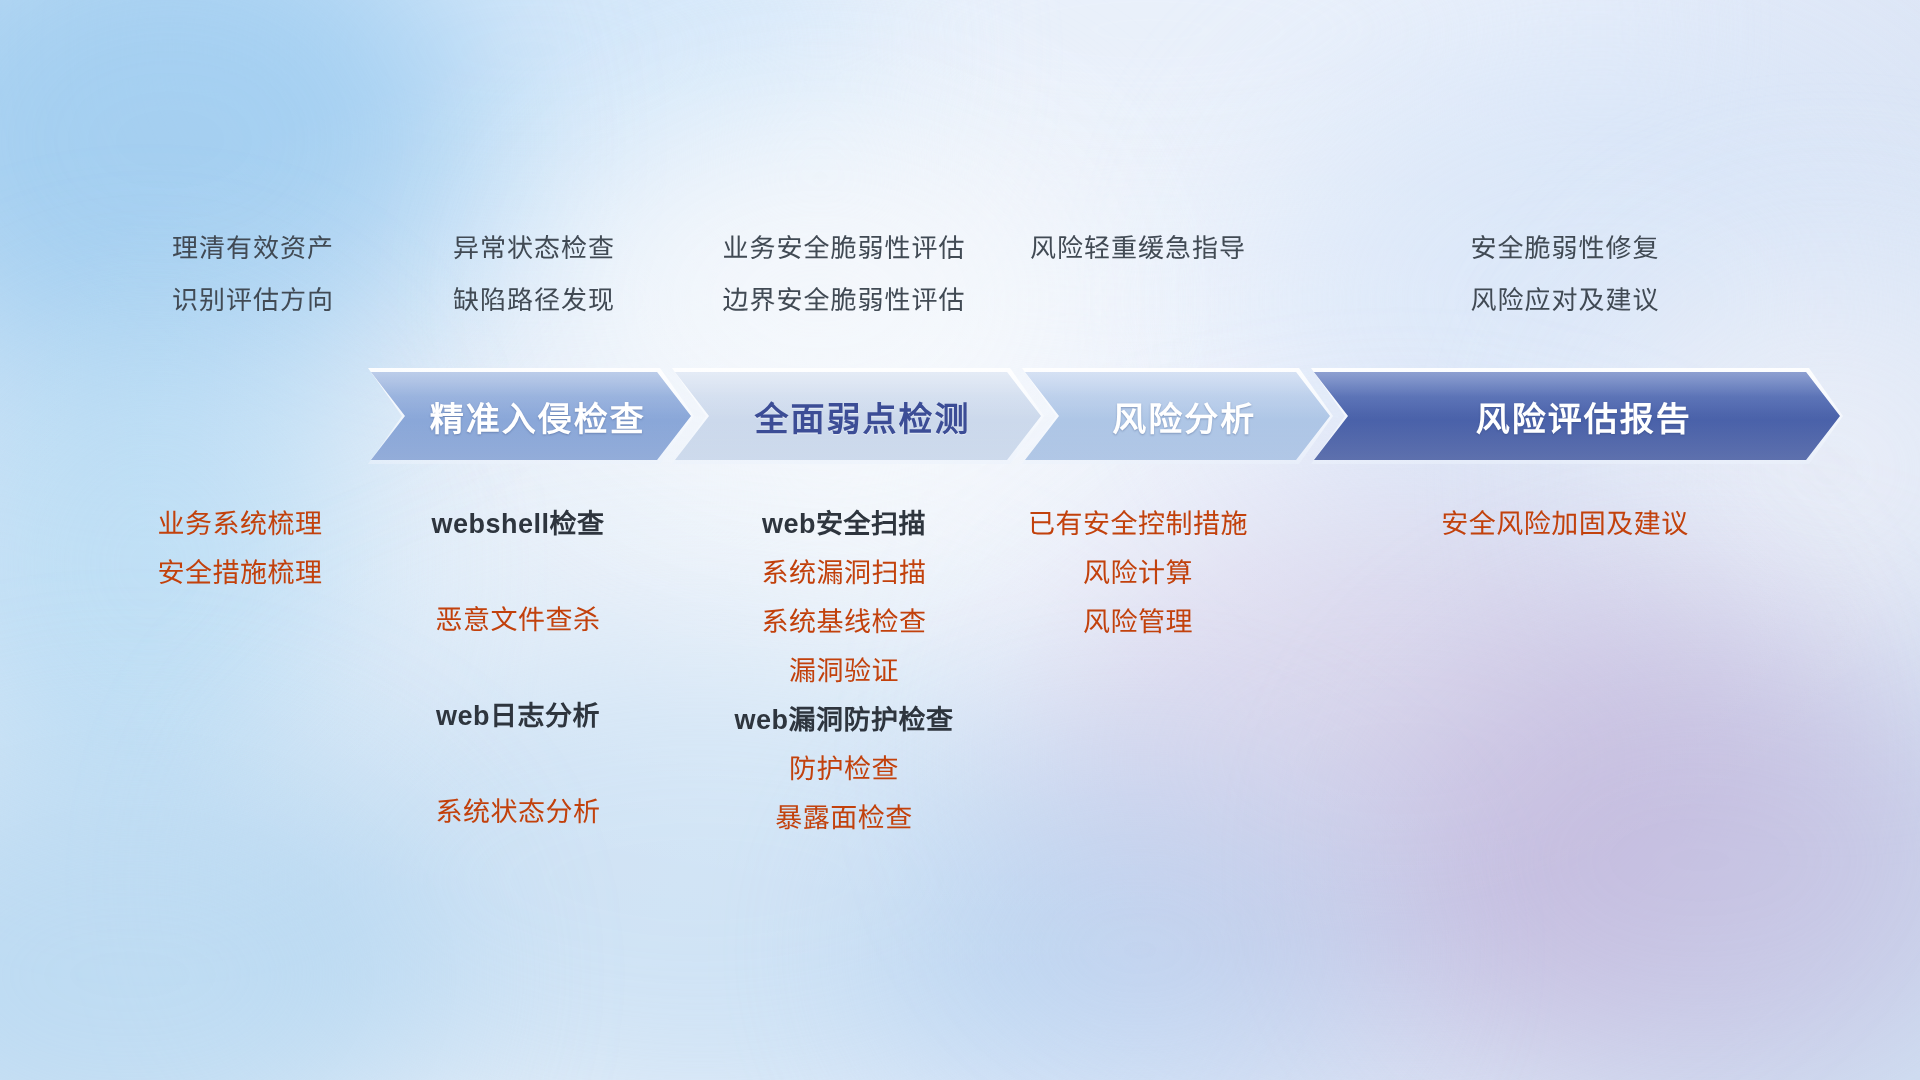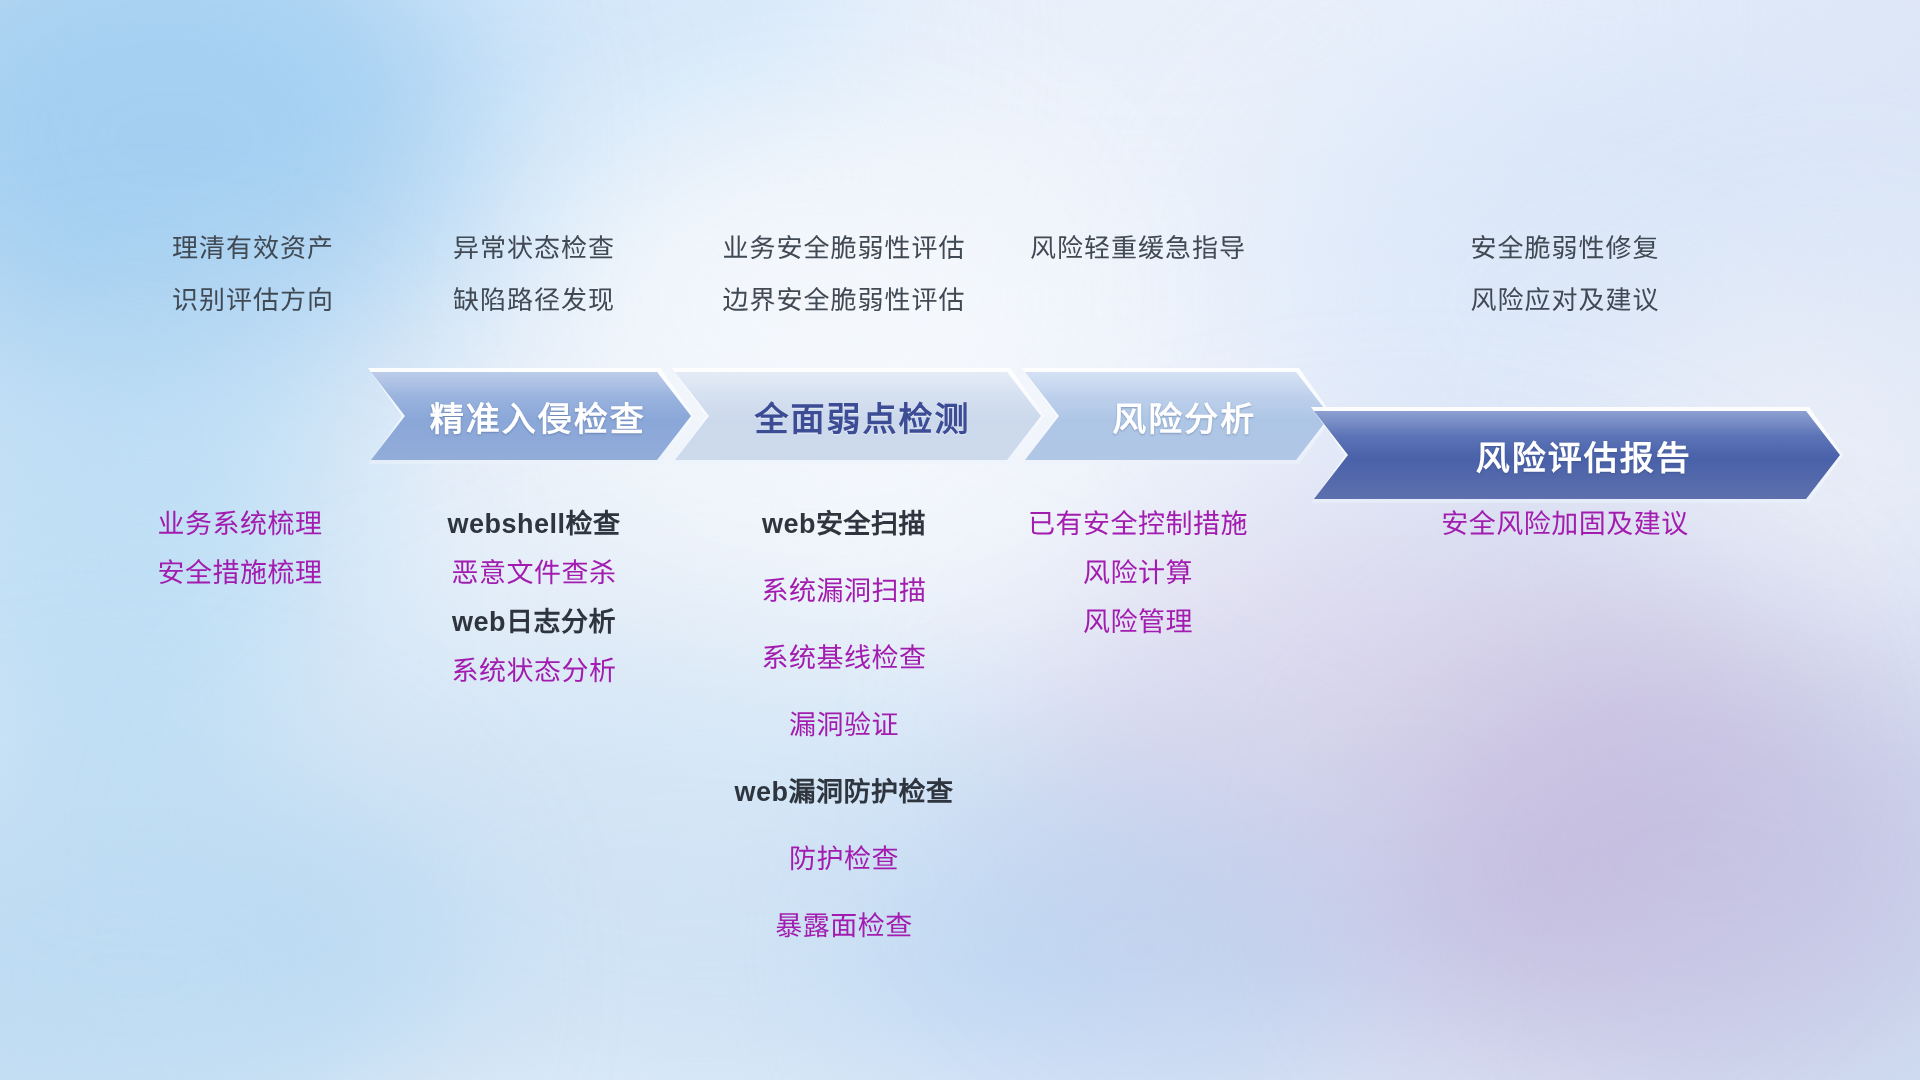--- a/index.html
+++ b/index.html
@@ -71,21 +71,21 @@
   .lbl.light{color:#ffffff;text-shadow:0 1px 2px rgba(40,60,110,.35);}
   .lbl.dark{color:#3c4d96;text-shadow:0 1px 1px rgba(255,255,255,.55);}
 
   
   .bot-row{
     position:absolute;left:0;right:0;top:500px;
     display:flex;
   }
   .bot-col{flex:0 0 auto;display:flex;flex-direction:column;align-items:center;}
   .bitem{
-    font-size:27px;color:#a21caf;line-height:49px;white-space:nowrap;letter-spacing:.5px;
+    font-size:27px;color:#c2410c;line-height:49px;white-space:nowrap;letter-spacing:.5px;
   }
   .bitem.strong{font-weight:bold;color:#2e353e;}
 
   
   .footer{
     position:absolute;left:100px;top:876px;width:1520px;
     font-size:21px;line-height:34px;color:#7e8ea6;letter-spacing:.4px;
   }
   .footer div{white-space:nowrap;}
 </style>
@@ -145,40 +145,40 @@
         <div class="shape" style="inset: 4px 3px; clip-path: polygon(0px 0px, calc(100% - 34px) 0px, 100% 50%, calc(100% - 34px) 100%, 0px 100%, 34px 50%); background: linear-gradient(rgb(217, 227, 242) 0%, rgb(204, 217, 236) 55%, rgb(197, 212, 233) 100%);"></div>
         <div class="shape" style="inset: 4px 3px; clip-path: polygon(0px 0px, calc(100% - 34px) 0px, 100% 50%, calc(100% - 34px) 100%, 0px 100%, 34px 50%); background: linear-gradient(rgba(255, 255, 255, 0.3) 0%, rgba(255, 255, 255, 0.06) 28%, rgba(255, 255, 255, 0) 55%, rgba(255, 255, 255, 0.14) 100%);"></div>
         <span class="lbl dark" style="margin-left: 9px;">全面弱点检测</span>
       </div>
       <div class="arrow" style="left: 938px; width: 311px;">
         <div class="shape" style="clip-path: polygon(0px 0px, calc(100% - 34px) 0px, 100% 50%, calc(100% - 34px) 100%, 0px 100%, 34px 50%); background: linear-gradient(rgba(255, 255, 255, 0.95), rgba(235, 242, 252, 0.55));"></div>
         <div class="shape" style="inset: 4px 3px; clip-path: polygon(0px 0px, calc(100% - 34px) 0px, 100% 50%, calc(100% - 34px) 100%, 0px 100%, 34px 50%); background: linear-gradient(rgb(196, 213, 239) 0%, rgb(174, 198, 230) 55%, rgb(164, 190, 226) 100%);"></div>
         <div class="shape" style="inset: 4px 3px; clip-path: polygon(0px 0px, calc(100% - 34px) 0px, 100% 50%, calc(100% - 34px) 100%, 0px 100%, 34px 50%); background: linear-gradient(rgba(255, 255, 255, 0.3) 0%, rgba(255, 255, 255, 0.06) 28%, rgba(255, 255, 255, 0) 55%, rgba(255, 255, 255, 0.14) 100%);"></div>
         <span class="lbl light" style="margin-left: 13.6px;">风险分析</span>
       </div>
-      <div class="arrow" style="left: 1227px; width: 532px; margin-top: 39px;">
+      <div class="arrow" style="left: 1227px; width: 532px;">
         <div class="shape" style="clip-path: polygon(0px 0px, calc(100% - 34px) 0px, 100% 50%, calc(100% - 34px) 100%, 0px 100%, 34px 50%); background: linear-gradient(rgba(255, 255, 255, 0.95), rgba(235, 242, 252, 0.55));"></div>
         <div class="shape" style="inset: 4px 3px; clip-path: polygon(0px 0px, calc(100% - 34px) 0px, 100% 50%, calc(100% - 34px) 100%, 0px 100%, 34px 50%); background: linear-gradient(rgb(93, 119, 189) 0%, rgb(75, 99, 171) 48%, rgb(67, 89, 160) 100%);"></div>
         <div class="shape" style="inset: 4px 3px; clip-path: polygon(0px 0px, calc(100% - 34px) 0px, 100% 50%, calc(100% - 34px) 100%, 0px 100%, 34px 50%); background: linear-gradient(rgba(255, 255, 255, 0.3) 0%, rgba(255, 255, 255, 0.06) 28%, rgba(255, 255, 255, 0) 55%, rgba(255, 255, 255, 0.14) 100%);"></div>
         <span class="lbl light" style="margin-left: 13.6px;">风险评估报告</span>
       </div>
     </div>
 
   <div class="bot-row" id="bot-row">
       <div class="bot-col" style="position: absolute; left: 84px; width: 312px;">
         <div class="bitem">业务系统梳理</div>
         <div class="bitem">安全措施梳理</div>
       </div>
-      <div class="bot-col" style="position: absolute; left: 368px; width: 332px;">
+      <div class="bot-col" style="position: absolute; left: 352px; width: 332px; gap: 47px;">
         <div class="bitem strong">webshell检查</div>
         <div class="bitem">恶意文件查杀</div>
         <div class="bitem strong">web日志分析</div>
         <div class="bitem">系统状态分析</div>
       </div>
-      <div class="bot-col" style="position: absolute; left: 672px; width: 344px; gap: 18px;">
+      <div class="bot-col" style="position: absolute; left: 672px; width: 344px;">
         <div class="bitem strong">web安全扫描</div>
         <div class="bitem">系统漏洞扫描</div>
         <div class="bitem">系统基线检查</div>
         <div class="bitem">漏洞验证</div>
         <div class="bitem strong">web漏洞防护检查</div>
         <div class="bitem">防护检查</div>
         <div class="bitem">暴露面检查</div>
       </div>
       <div class="bot-col" style="position: absolute; left: 960px; width: 356px;">
         <div class="bitem">已有安全控制措施</div>

